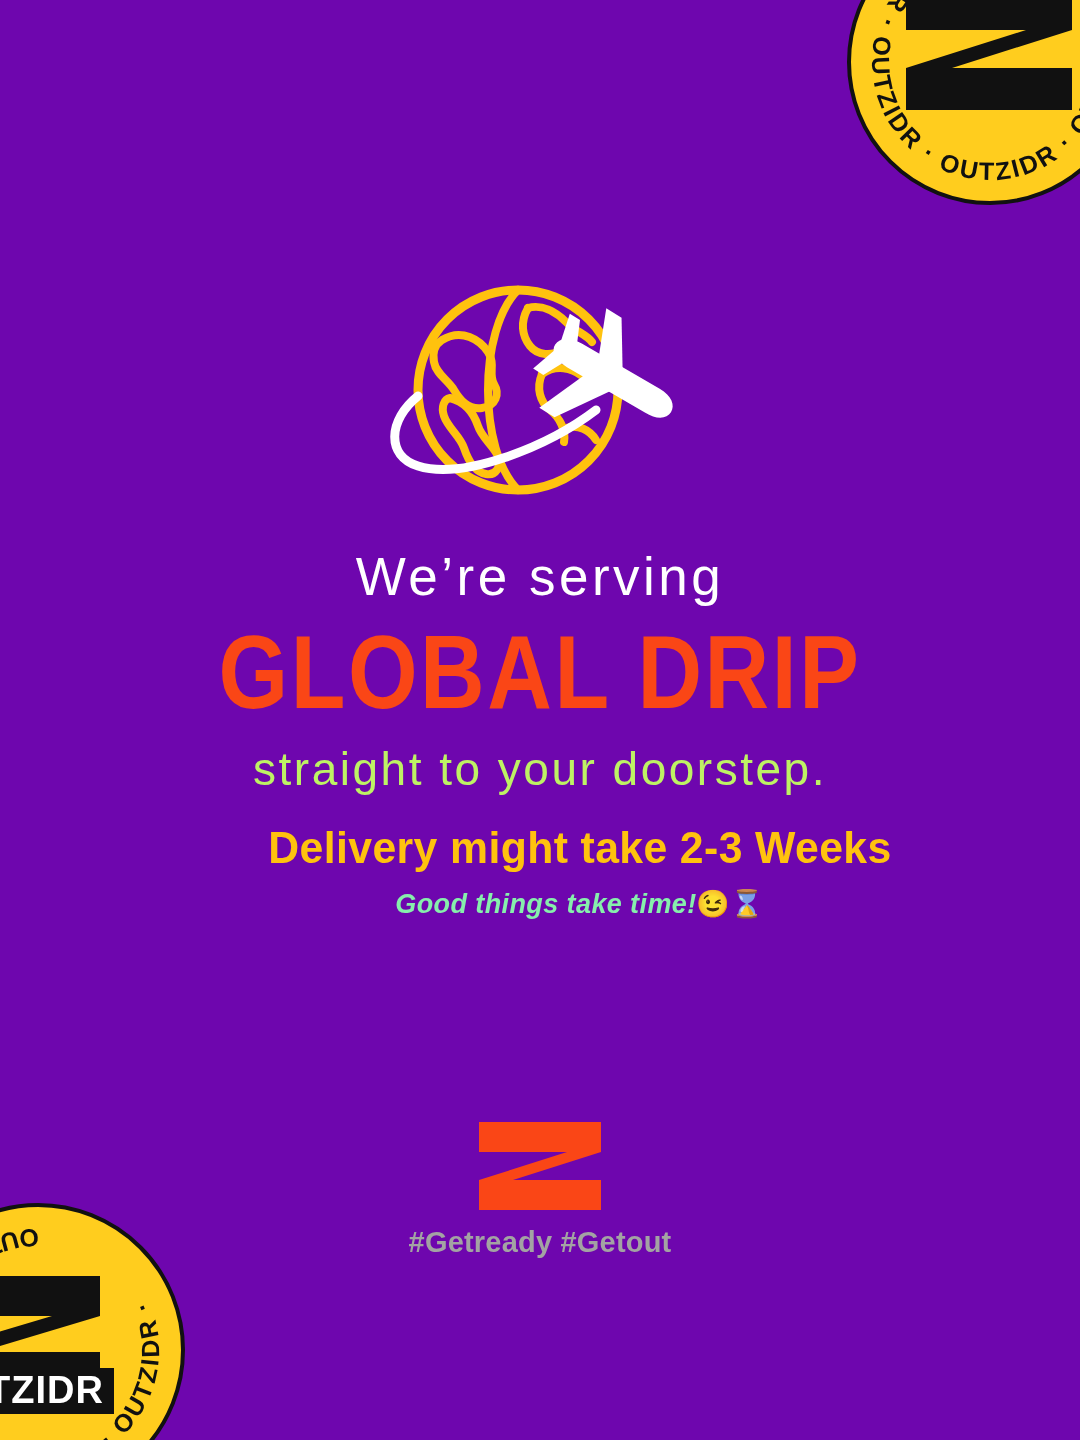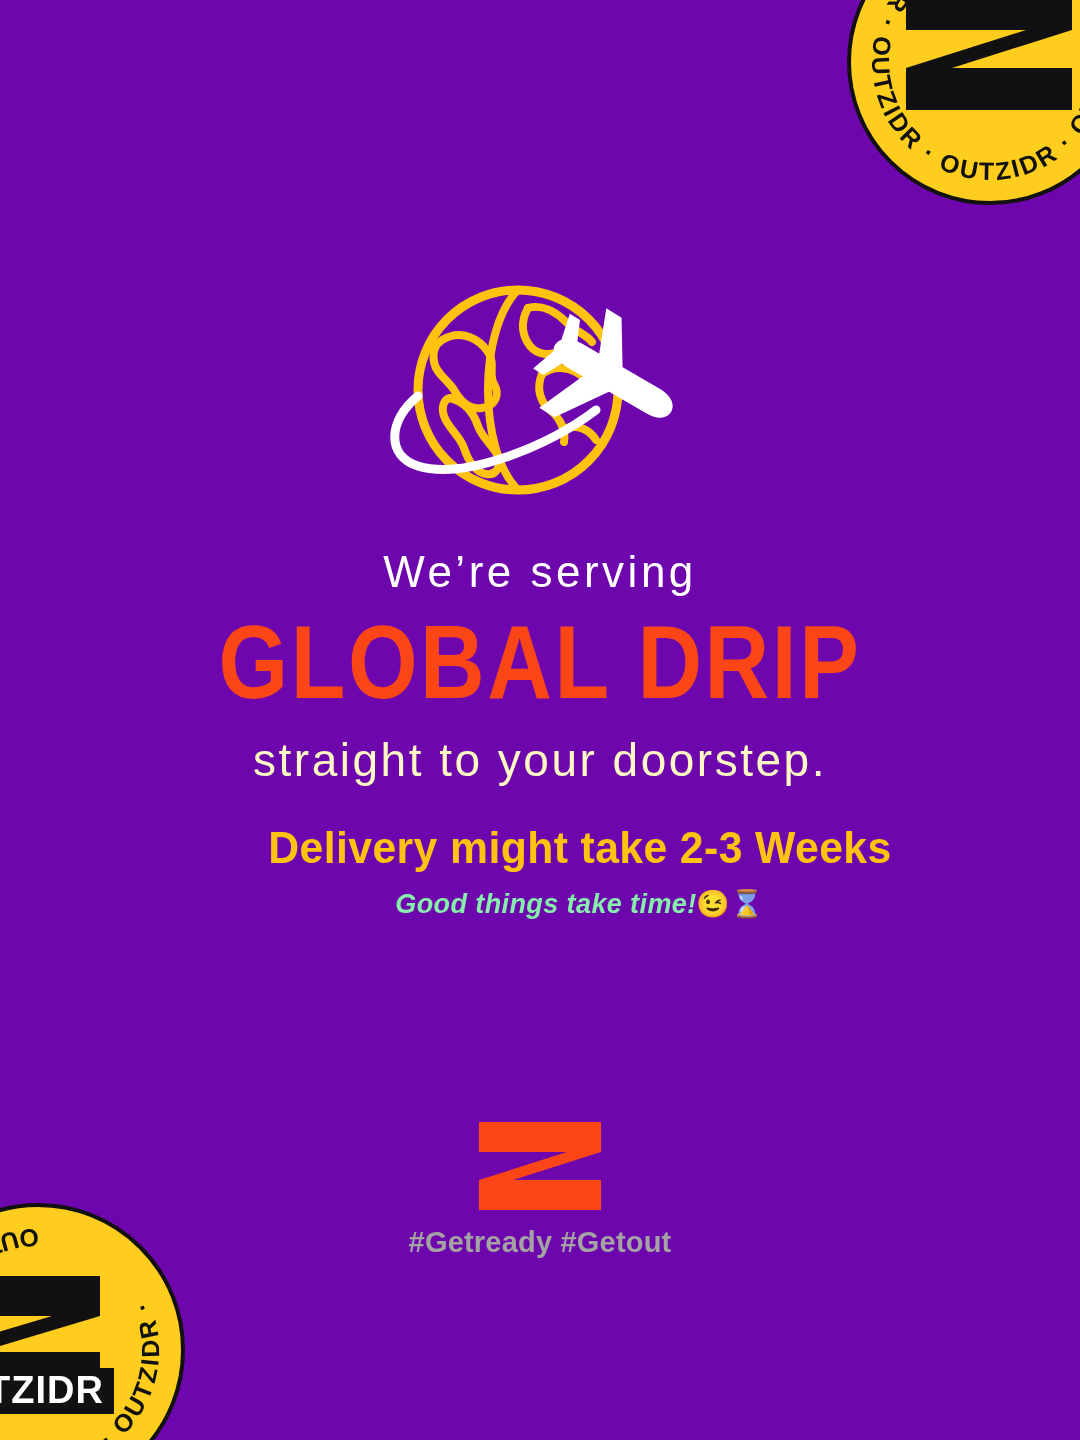--- a/index.html
+++ b/index.html
@@ -39,39 +39,39 @@
   
   .headline-block {
     position: absolute;
     left: 0;
     top: 548px;
     width: 1080px;
     text-align: center;
   }
   .line-serving {
     color: #FFFFFF;
-    font-size: 44px;
+    font-size: 53px;
     font-weight: 400;
     letter-spacing: 3.5px;
     line-height: 1.1;
     margin: 0;
   }
   .line-global {
     color: #FA4616;
     font-size: 104px;
     font-weight: 700;
     line-height: 1.05;
     letter-spacing: 3px;
     margin: 12px 0 6px 0;
     transform: scaleX(0.86);
     transform-origin: center;
     white-space: nowrap;
   }
   .line-doorstep {
-    color: #fef9c3;
+    color: #bef264;
     font-size: 46px;
     font-weight: 400;
     letter-spacing: 2.5px;
     line-height: 1.15;
     margin: 16px;
   }
 
   
   .delivery-block {
     position: absolute;

